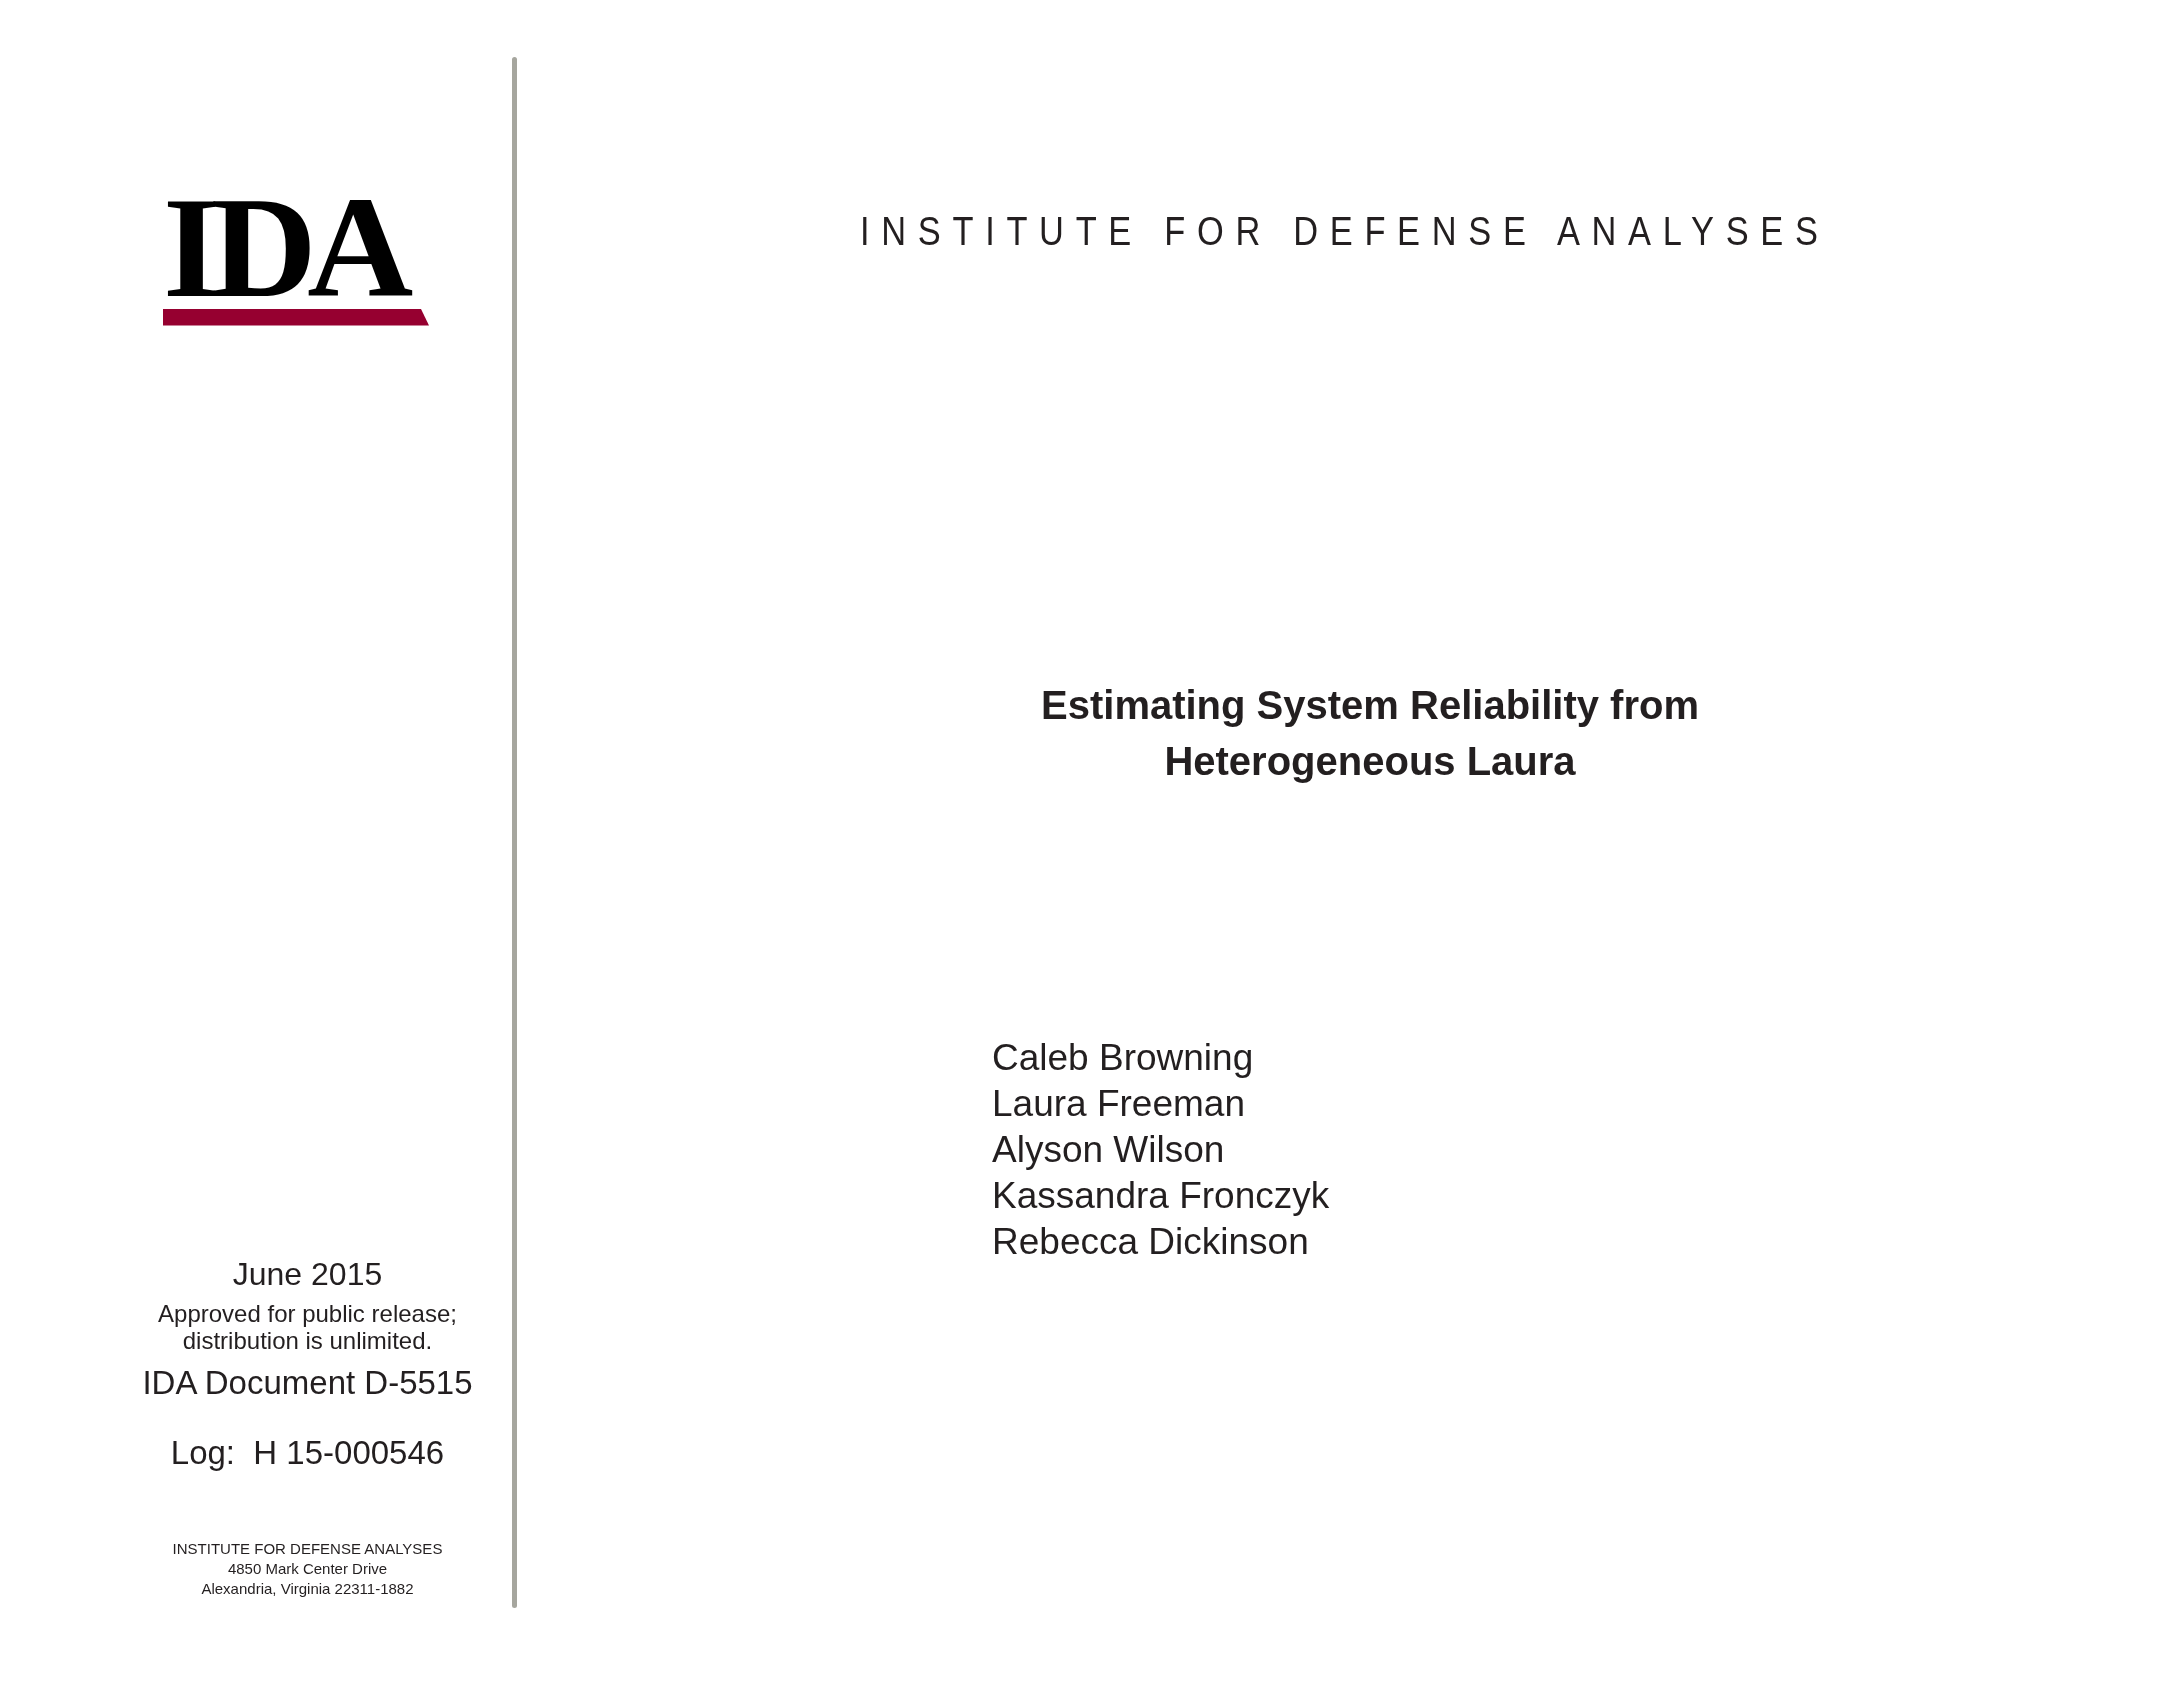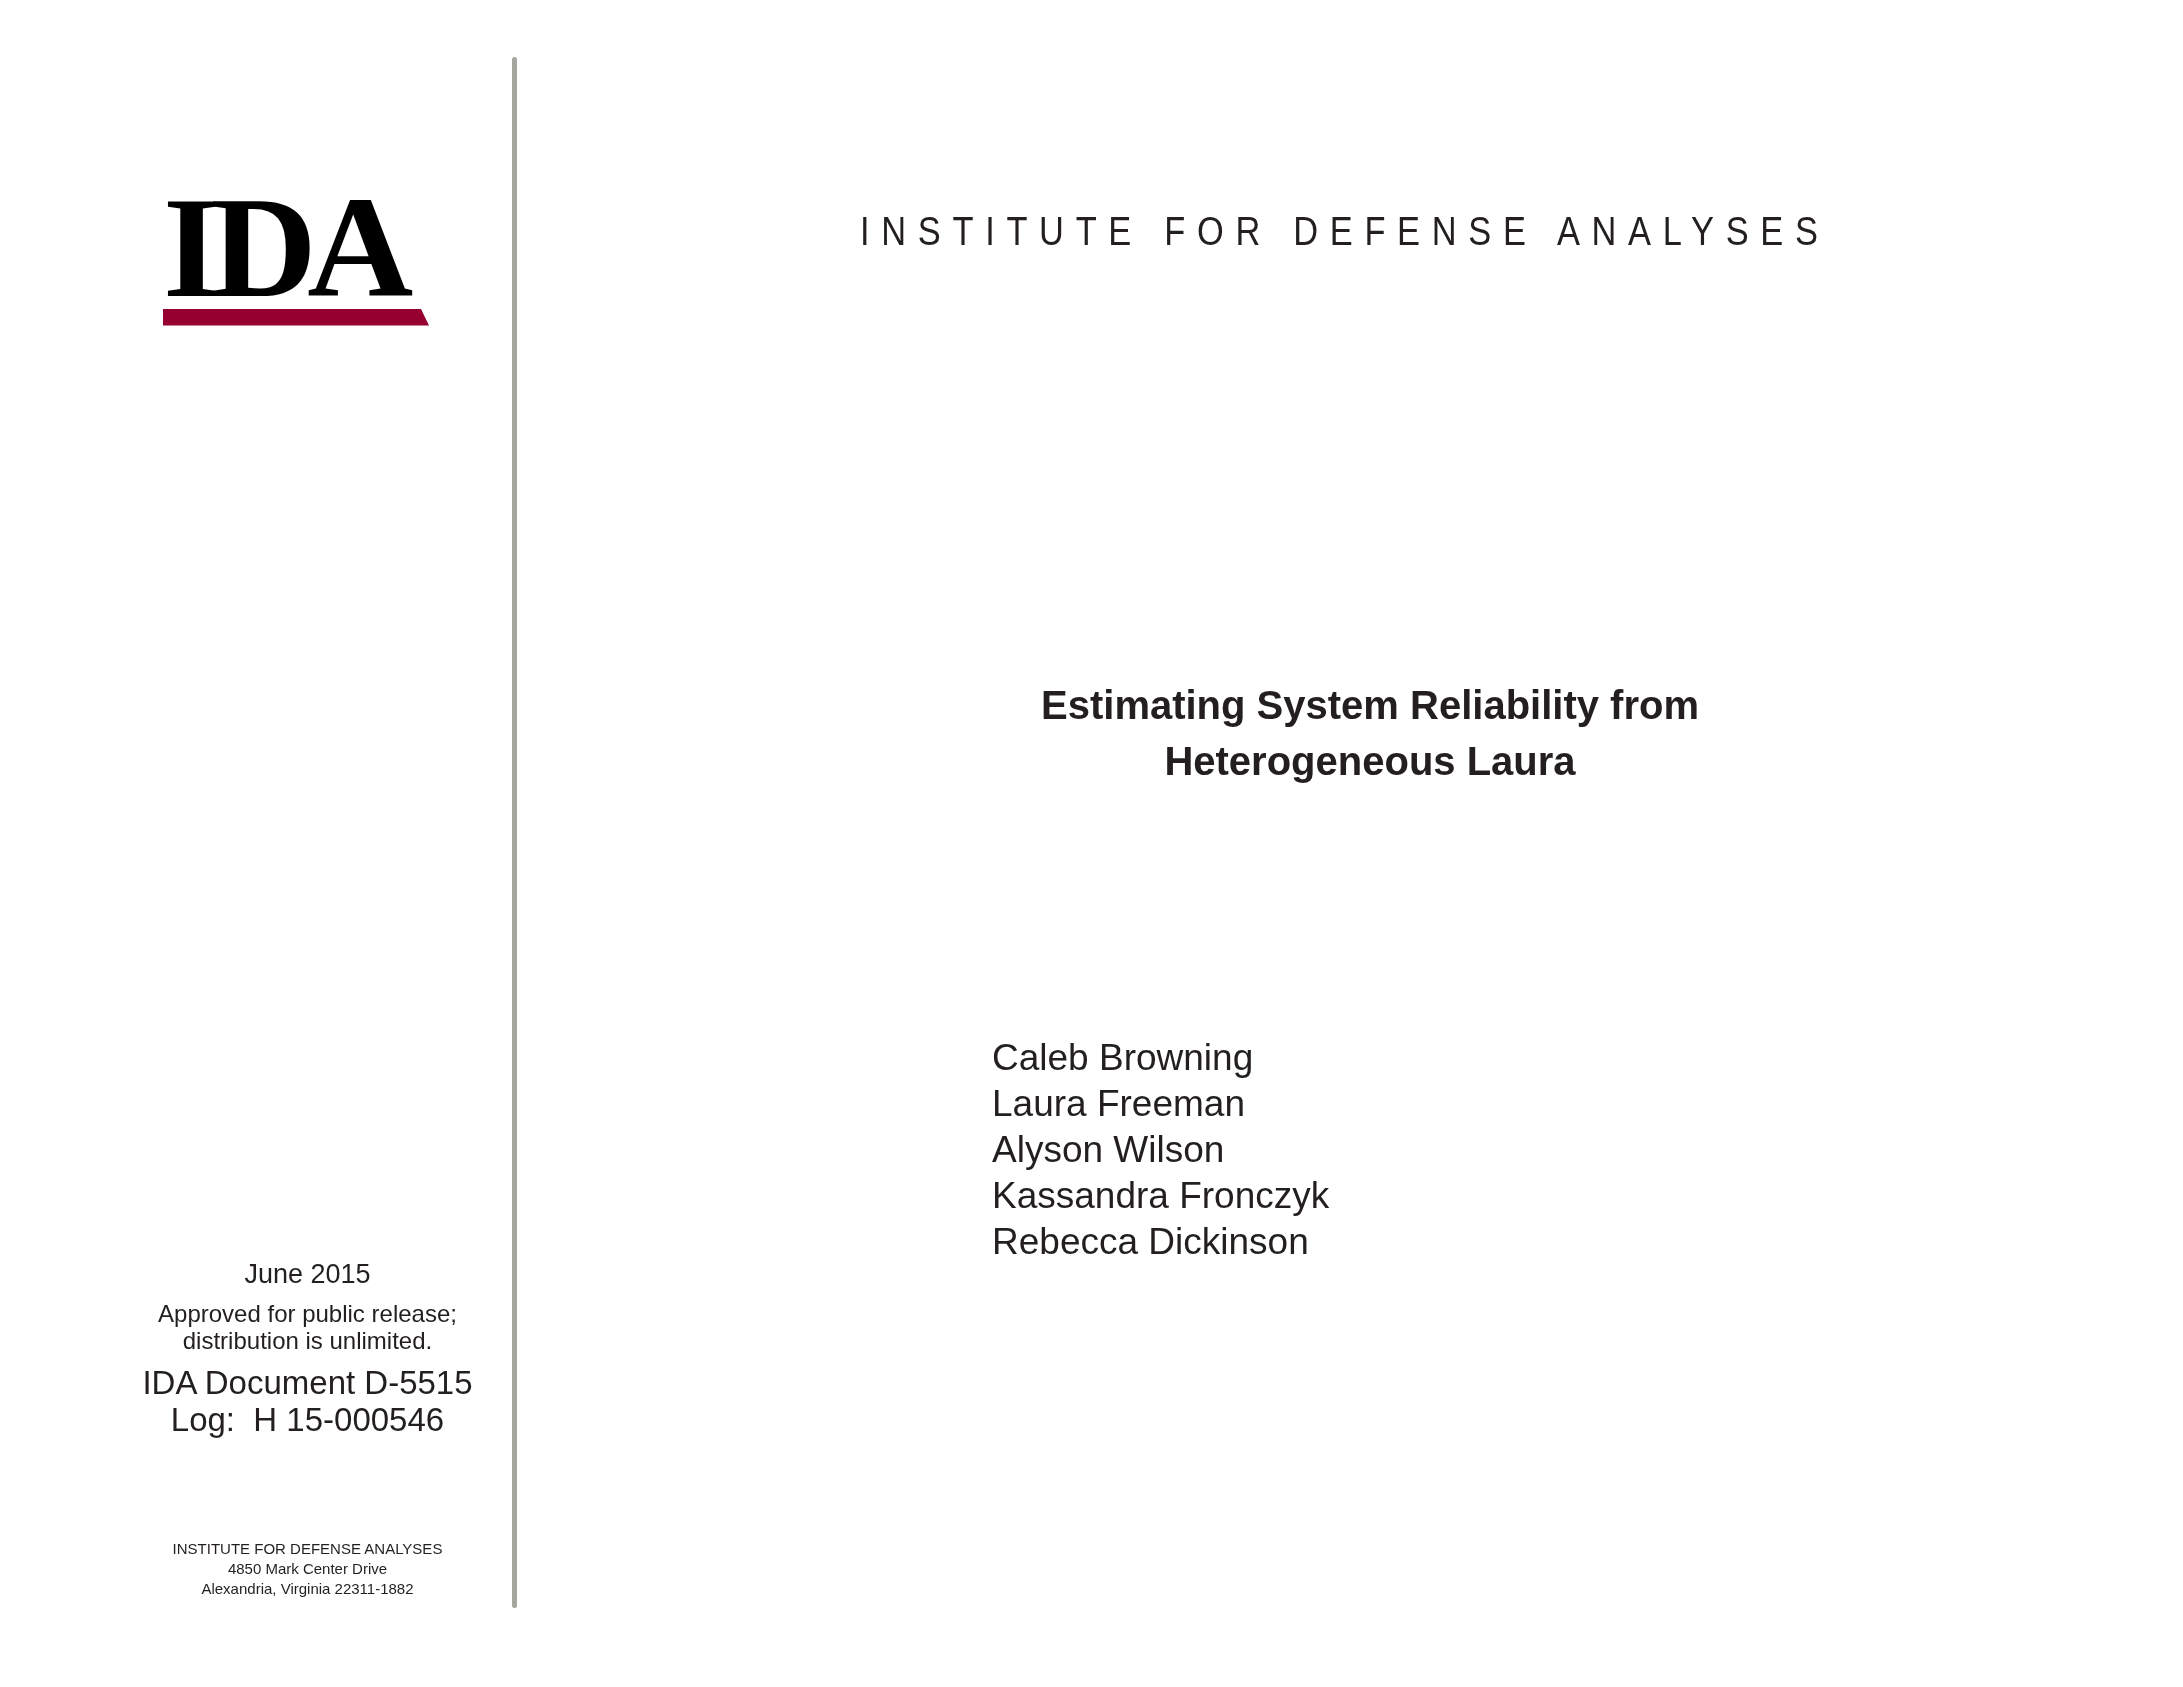--- a/index.html
+++ b/index.html
@@ -12,21 +12,21 @@
      transform:scaleX(1.02); transform-origin:left top; }
   .logo-bar { position:absolute; left:0; top:117px; width:266px; height:16.5px; background:#960030;
      clip-path:polygon(0 0, 258px 0, 266px 16.5px, 0 16.5px); }
   .vrule { left:512px; top:57px; width:5.3px; height:1551px; background:#a6a69e; border-radius:2.6px; }
   .org-header { left:860px; top:210px; width:1006px; font-size:40px; line-height:42px;
      letter-spacing:13.6px; white-space:nowrap; transform:scaleX(0.86); transform-origin:left top;}
   .title { left:662px; width:1416px; top:677px; text-align:center; font-weight:bold;
      font-size:40px; line-height:56px; }
   .authors { left:992px; width:754px; top:1035px; text-align:left; font-size:37px; line-height:46px; }
   .left-col { left:119px; width:377px; text-align:center; }
-  .date { top:1258px; font-size:27px; line-height:32px; }
+  .date { top:1258px; font-size:32px; line-height:32px; }
   .approval { top:1301px; font-size:24px; line-height:26.5px; }
   .docnum { top:1364px; font-size:33px; line-height:37px; }
   .address { top:1539px; font-size:15px; line-height:20px; }
 </style>
 </head>
 <body>
 
 <div class="abs logo">
   <div class="logo-text">IDA</div>
   <div class="logo-bar"></div>
@@ -51,21 +51,21 @@
 
 <div class="abs left-col date">June 2015</div>
 
 <div class="abs left-col approval">
   <div>Approved for public release;</div>
   <div>distribution is unlimited.</div>
 </div>
 
 <div class="abs left-col docnum">
   <div>IDA Document D-5515</div>
-  <div style="white-space:pre;">Log:  H 15-000546</div>
+  <div style="white-space:pre;margin-top:33px;">Log:  H 15-000546</div>
 </div>
 
 <div class="abs left-col address">
   <div>INSTITUTE FOR DEFENSE ANALYSES</div>
   <div>4850 Mark Center Drive</div>
   <div>Alexandria, Virginia 22311-1882</div>
 </div>
 
 
 </body></html>

